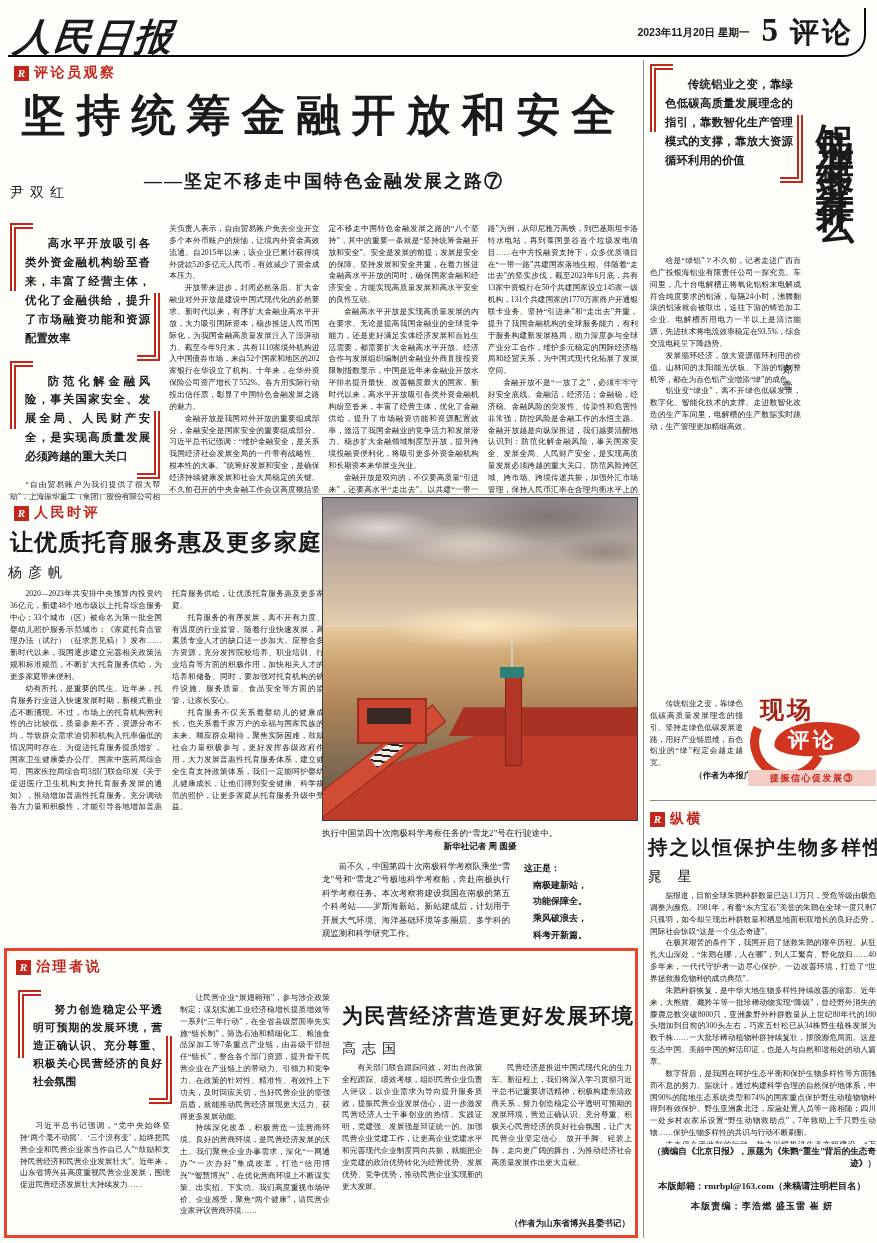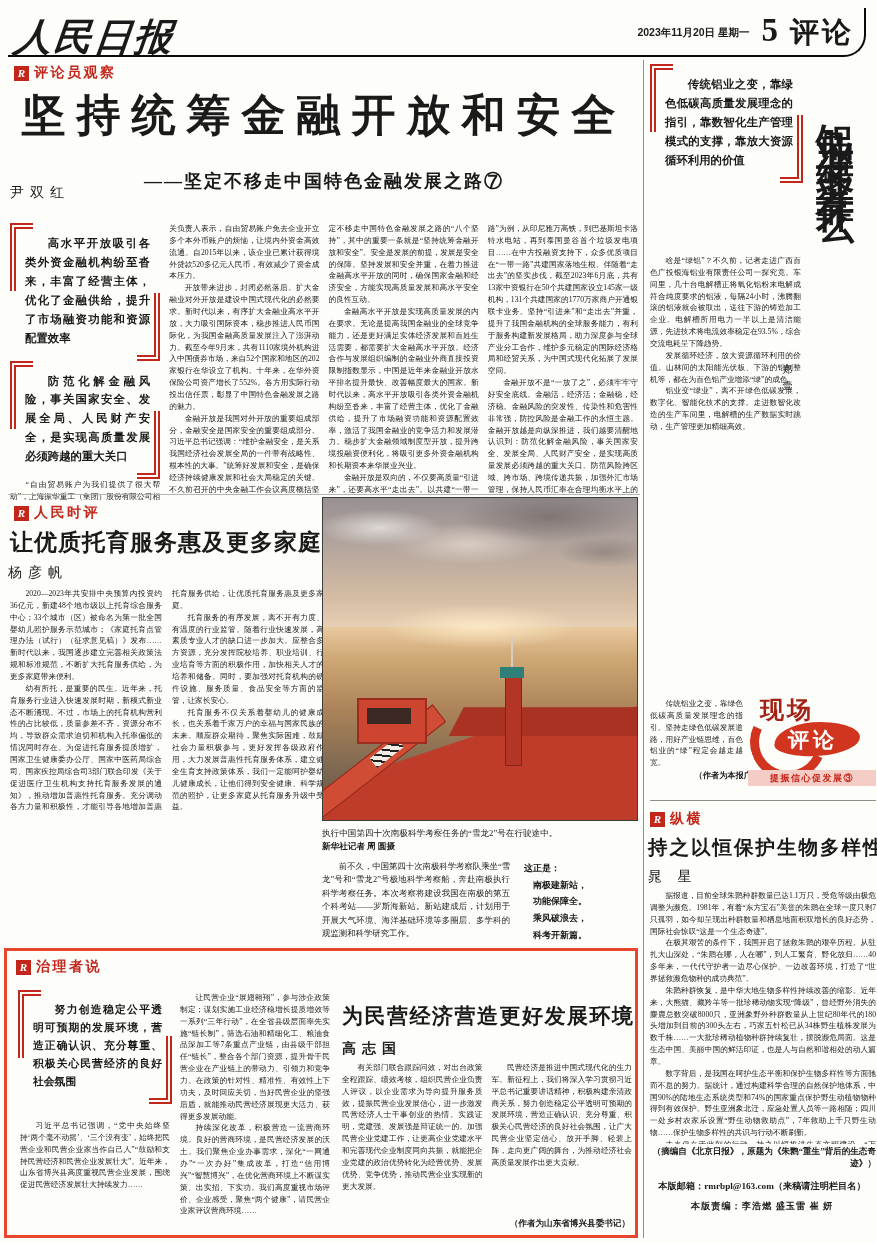--- a/index.html
+++ b/index.html
@@ -67,21 +67,21 @@
   .ph-cab{position:absolute;left:34px;bottom:76px;width:66px;height:42px;background:#cd4530;border:2px solid #9c2c1d;}
   .ph-cab-win{position:absolute;left:8px;top:8px;width:44px;height:16px;background:#3a2822;}
   .ph-crane{position:absolute;left:-36px;bottom:-26px;width:200px;height:20px;background:#d14c35;
       transform:rotate(-38deg);transform-origin:left bottom;border:1px solid #8e2718;}
   .ph-crane-label{position:absolute;left:118px;top:3px;width:34px;height:12px;background:#f2ede4;
       background-image:repeating-linear-gradient(45deg,#222 0 2px,transparent 2px 6px);}
   .ph-mast{position:absolute;left:58%;bottom:54px;width:15px;height:88px;background:#b23526;border:1px solid #82231a;}
   .ph-mast-top{position:absolute;left:56.5%;bottom:142px;width:24px;height:11px;background:#2e7f78;}
   .ph-antenna{position:absolute;left:60%;bottom:153px;width:2px;height:30px;background:#d8cdbd;}
   #photo-caption{left:322px;top:827px;width:316px;font-size:8.6px;line-height:1.5;}
-  #photo-credit{left:322px;top:841px;width:316px;text-align:left;font-size:8.6px;font-weight:bold;}
+  #photo-credit{left:322px;top:841px;width:316px;text-align:center;font-size:8.6px;font-weight:bold;}
   #photo-note{left:322px;top:860px;width:188px;font-size:8.4px;line-height:1.6;}
   #poem{left:524px;top:860px;width:96px;font-size:9px;font-weight:bold;line-height:1.85;}
   #poem .pl{text-indent:1em;}
   #poem-author{text-align:right;margin-top:4px;letter-spacing:3px;}
   
   #vrule{left:643px;top:60px;height:1178px;border-left:1px solid #8f8f8a;}
   #alu-quote{left:650px;top:64px;width:153px;}
   #alu-vert-headline{left:806px;top:94px;height:440px;font-size:38px;font-weight:900;
       font-family:"Liberation Sans",sans-serif;writing-mode:vertical-rl;letter-spacing:9px;line-height:1.5;}
   #alu-vert-author{left:780px;top:356px;writing-mode:vertical-rl;font-size:10px;letter-spacing:16px;}
@@ -113,21 +113,21 @@
   #footer-editors{left:648px;top:1200px;width:228px;text-align:center;font-size:9.2px;font-weight:bold;letter-spacing:1px;}
   
   #gov-box{left:4px;top:948px;width:634px;height:290px;border:3px solid #e8442e;box-sizing:border-box;background:#fdfdfa;}
   #gov-label{left:16px;top:958px;}
   #gov-quote{left:18px;top:990px;width:154px;}
   #gov-quote .pq{font-size:10.8px;}
   #gov-col1{left:20px;top:1120px;width:150px;height:108px;}
   #gov-col2{left:180px;top:992px;width:150px;height:238px;}
   #gov-headline{left:342px;top:1002px;width:290px;text-align:center;font-size:21px;font-weight:900;
       letter-spacing:1.5px;font-family:"Liberation Sans",sans-serif;white-space:nowrap;}
-  #gov-author{left:342px;top:1040px;width:290px;font-weight:bold;}
+  #gov-author{left:342px;top:1040px;width:290px;}
   #gov-right{left:342px;top:1062px;width:290px;height:150px;column-count:2;column-gap:9px;}
   #gov-attrib{left:342px;top:1218px;width:288px;text-align:right;font-size:8.6px;font-weight:bold;}
 </style>
 </head>
 <body>
 
 <div id="page">
 
   <div class="abs" id="header-rule"></div>
   <div class="abs" id="masthead">人民日报</div>

